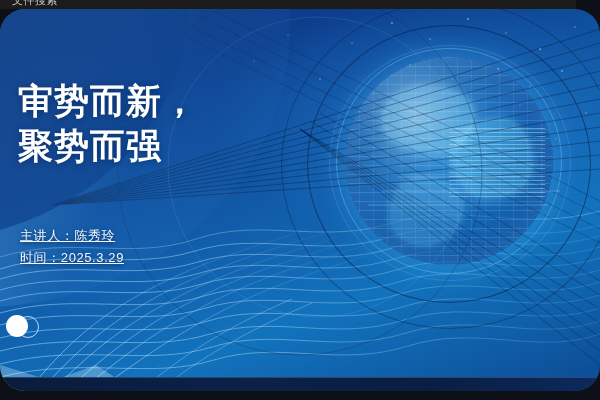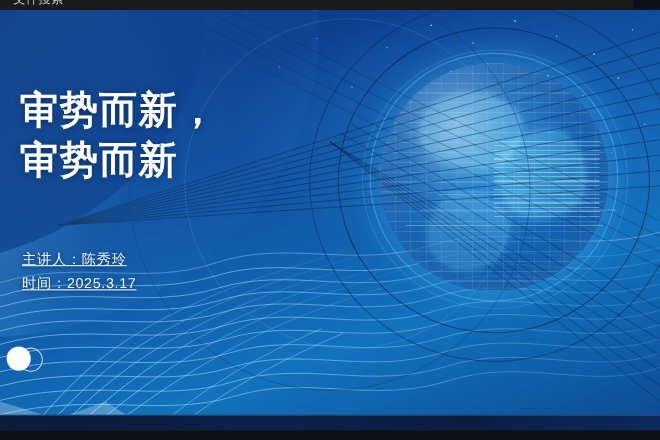--- a/index.html
+++ b/index.html
@@ -48,20 +48,21 @@
     position: absolute;
     left: 0;
     top: 9px;
     width: 600px;
     height: 382px;
     overflow: hidden;
     background:
       radial-gradient(ellipse 62% 52% at 74% 30%, rgba(36,132,214,0.55) 0%, rgba(18,74,156,0.0) 62%),
       linear-gradient(160deg, #0b2f74 0%, #0d3f8e 22%, #115aa8 48%, #1273bd 70%, #0c4a93 100%);
     z-index: 10;
+    border-radius: 25px;
   }
 
   
   .stars {
     position: absolute;
     inset: 0;
     background-image:
       radial-gradient(1.1px 1.1px at 392px 14px, rgba(225,245,255,.95), transparent),
       radial-gradient(1px 1px at 430px 30px, rgba(190,230,255,.85), transparent),
       radial-gradient(1.2px 1.2px at 468px 10px, rgba(235,250,255,.9), transparent),
@@ -407,24 +408,24 @@
     <div class="sweep"></div>
     <div class="sweep-2"></div>
 
     <div class="deco-circles">
       <div class="deco-ring"></div>
       <div class="deco-dot"></div>
     </div>
 
     <div class="title-block">
       <div class="title-line">审势而新，</div>
-      <div class="title-line">审势而新</div>
+      <div class="title-line">聚势而强</div>
     </div>
 
     <div class="meta-block">
       <div class="meta-line">主讲人：陈秀玲</div>
-      <div class="meta-line">时间：2025.3.17</div>
+      <div class="meta-line">时间：2025.3.29</div>
     </div>
 
     <div class="bottom-band"></div>
 
   </div>
 </div>
 
 </body></html>

